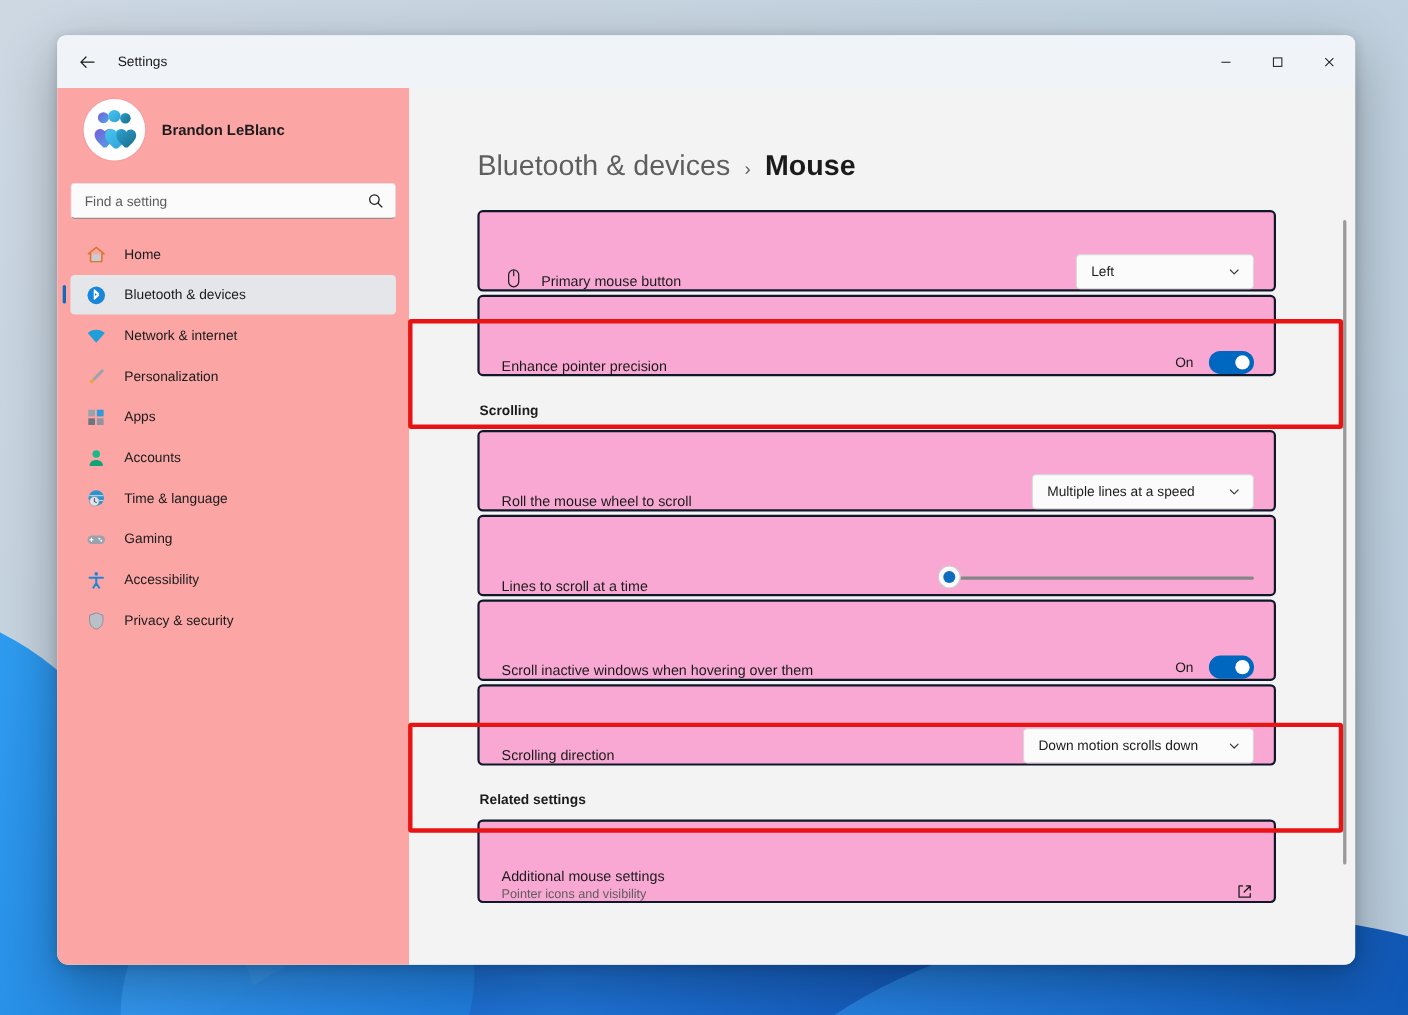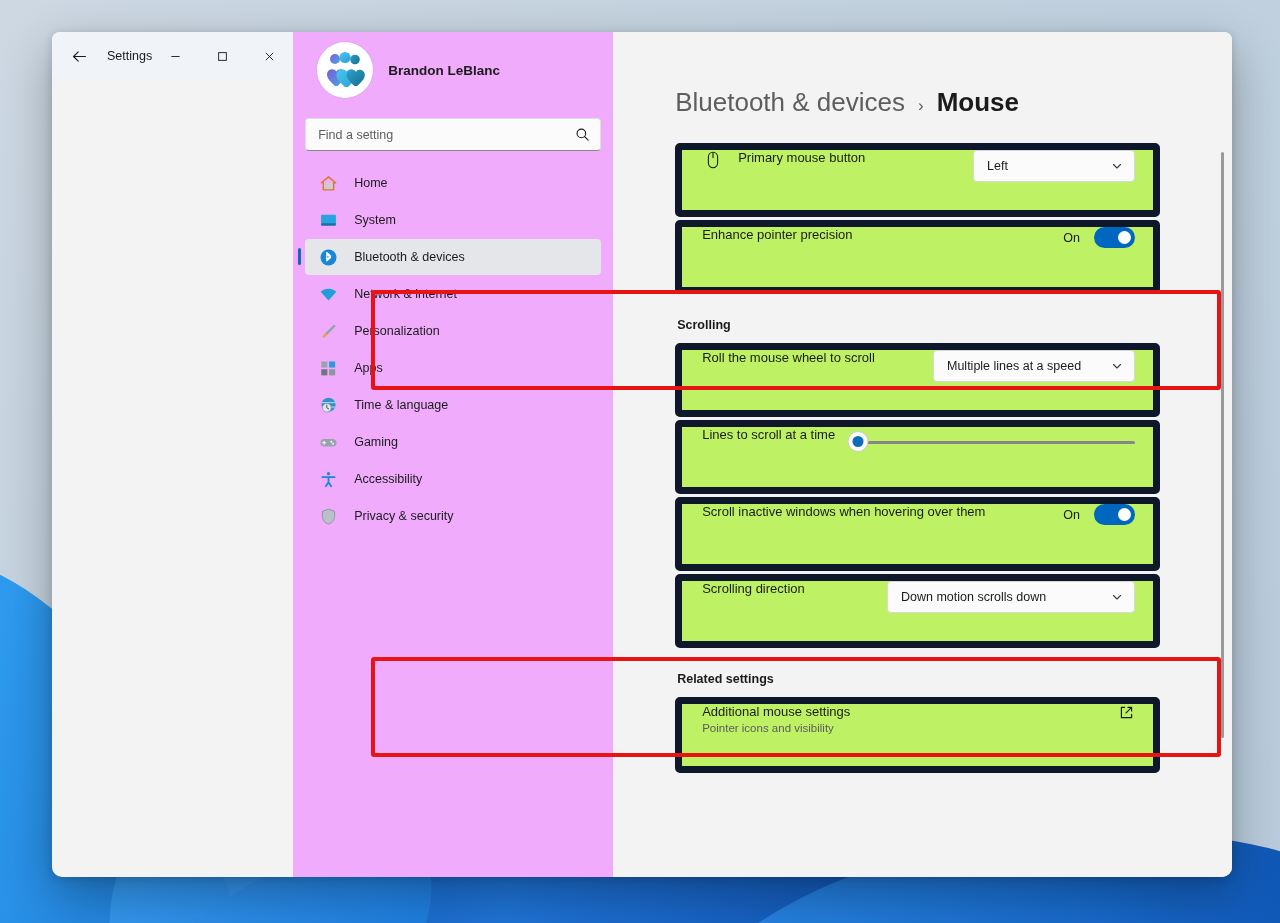--- a/index.html
+++ b/index.html
@@ -52,21 +52,21 @@
 
   
   #settings-window {
     position: absolute;
     left: 52px; top: 32px;
     width: 1180px; height: 845px;
     background: #f3f3f3;
     border-radius: 8px 8px 10px 10px;
     box-shadow: 0 18px 50px rgba(0,0,0,.30), 0 2px 10px rgba(0,0,0,.16);
     overflow: hidden;
-    display: flex; flex-direction: row;
+    display: flex; flex-direction: column;
   }
 
   
   .titlebar {
     height: 48px;
     flex: 0 0 48px;
     display: flex; align-items: center;
     background: #f0f3f8;
     position: relative;
     z-index: 5;
@@ -92,21 +92,21 @@
     display: flex; align-items: center; justify-content: center;
     color: #1b1b1b;
   }
   .win-btn svg { width: 11px; height: 11px; }
 
   .body-area { flex: 1; display: flex; min-height: 0; position: relative; }
 
   
   .sidebar {
     width: 320px; flex: 0 0 320px;
-    background: #f0abfc;
+    background: #fca5a5;
     padding: 0 12px;
     display: flex; flex-direction: column;
   }
   .account {
     display: flex; align-items: center;
     padding: 10px 0 14px 12px;
   }
   .avatar {
     width: 56px; height: 56px; border-radius: 50%;
     background: #ffffff;
@@ -184,25 +184,25 @@
   }
   .crumb-sep {
     font-size: 17px; color: #5e5e5e;
     margin: 0 13px;
   }
   .crumb-current {
     font-size: 26px; color: #1b1b1b; font-weight: bold;
   }
 
   .card {
-    background: #bef264;
-    border: 7px solid #0f172a;
+    background: #f9a8d4;
+    border: 2px solid #0f172a;
     border-radius: 5px;
     min-height: 74px;
-    display: flex; align-items: flex-start;
+    display: flex; align-items: flex-end;
     padding: 0 18px 0 20px;
     margin-bottom: 3px;
   }
   .card.tall { min-height: 76px; }
   .card-icon {
     width: 22px; flex: 0 0 22px;
     display: flex; align-items: center; justify-content: center;
     color: #1b1b1b;
     margin-right: 14px;
   }
@@ -382,29 +382,20 @@
         <div class="nav-item">
           <span class="nav-icon">
             <svg viewBox="0 0 20 20">
                 <path d="M10 3l7.5 6.2h-2.1v7.3H4.6V9.2H2.5z" fill="none" stroke="#d9772e" stroke-width="1.5" stroke-linejoin="round"></path>
                 <path d="M5.6 9.6h8.8v6.4H5.6z" fill="#c9cdd2"></path>
               </svg>
           </span>
           <span class="nav-label">Home</span>
         </div>
 
-        <div class="nav-item">
-          <span class="nav-icon">
-            <svg viewBox="0 0 20 20">
-                <rect x="2.2" y="4" width="15.6" height="10.4" rx="1" fill="#29a3e0"></rect>
-                <rect x="2.2" y="13" width="15.6" height="2.6" rx="1" fill="#1b6fa8"></rect>
-              </svg>
-          </span>
-          <span class="nav-label">System</span>
-        </div>
 
         <div class="nav-item selected">
           <span class="nav-icon">
             <svg viewBox="0 0 20 20">
                 <circle cx="10" cy="10" r="8.4" fill="#1a86d9"></circle>
                 <path d="M8.2 6.4l4 3.6-4 3.6V4.8l4 3.6-4 3.6" fill="none" stroke="#fff" stroke-width="1.25" stroke-linejoin="round" stroke-linecap="round"></path>
               </svg>
           </span>
           <span class="nav-label">Bluetooth &amp; devices</span>
         </div>
@@ -433,20 +424,29 @@
             <svg viewBox="0 0 20 20">
                 <rect x="2.4" y="2.6" width="6.4" height="6.4" fill="#9aa3ad"></rect>
                 <rect x="2.4" y="10.8" width="6.4" height="6.4" fill="#6d757e"></rect>
                 <rect x="10.6" y="10.8" width="6.4" height="6.4" fill="#8d959e"></rect>
                 <rect x="10.6" y="2.6" width="6.4" height="6.4" fill="#2f9ada"></rect>
               </svg>
           </span>
           <span class="nav-label">Apps</span>
         </div>
 
+        <div class="nav-item">
+          <span class="nav-icon">
+            <svg viewBox="0 0 20 20">
+                <circle cx="10" cy="6" r="3.6" fill="#18b98a"></circle>
+                <path d="M3.6 17.4c0-3.6 2.9-5.6 6.4-5.6s6.4 2 6.4 5.6z" fill="#13a178"></path>
+              </svg>
+          </span>
+          <span class="nav-label">Accounts</span>
+        </div>
 
         <div class="nav-item">
           <span class="nav-icon">
             <svg viewBox="0 0 20 20">
                 <circle cx="10" cy="9.2" r="7.4" fill="#2f92cc"></circle>
                 <path d="M3.2 7h13.6M3.2 11.6h13.6" stroke="#cfe6f3" stroke-width=".9"></path>
                 <circle cx="8.2" cy="12.4" r="4.6" fill="#dfe6ec" stroke="#8d959e" stroke-width=".8"></circle>
                 <path d="M8.2 9.6v2.9l2 1.1" stroke="#4a5158" stroke-width="1" fill="none" stroke-linecap="round"></path>
               </svg>
           </span>
@@ -552,21 +552,21 @@
           <span class="card-spacer"></span>
           <div class="toggle-group">
             <span class="toggle-state">On</span>
             <div class="toggle"></div>
           </div>
         </div>
 
         <div class="card" id="row-direction">
           <span class="card-label">Scrolling direction</span>
           <span class="card-spacer"></span>
-          <div class="dropdown" style="width:248px">
+          <div class="dropdown" style="width:210px">
             <span class="dd-value">Down motion scrolls down</span>
             <svg class="dd-chev" viewBox="0 0 12 12" fill="none" stroke="currentColor" stroke-width="1.1">
               <path d="M2.5 4.5L6 8l3.5-3.5" stroke-linecap="round" stroke-linejoin="round"></path>
             </svg>
           </div>
         </div>
 
         <div class="section-head">Related settings</div>
 
         <div class="card tall">

